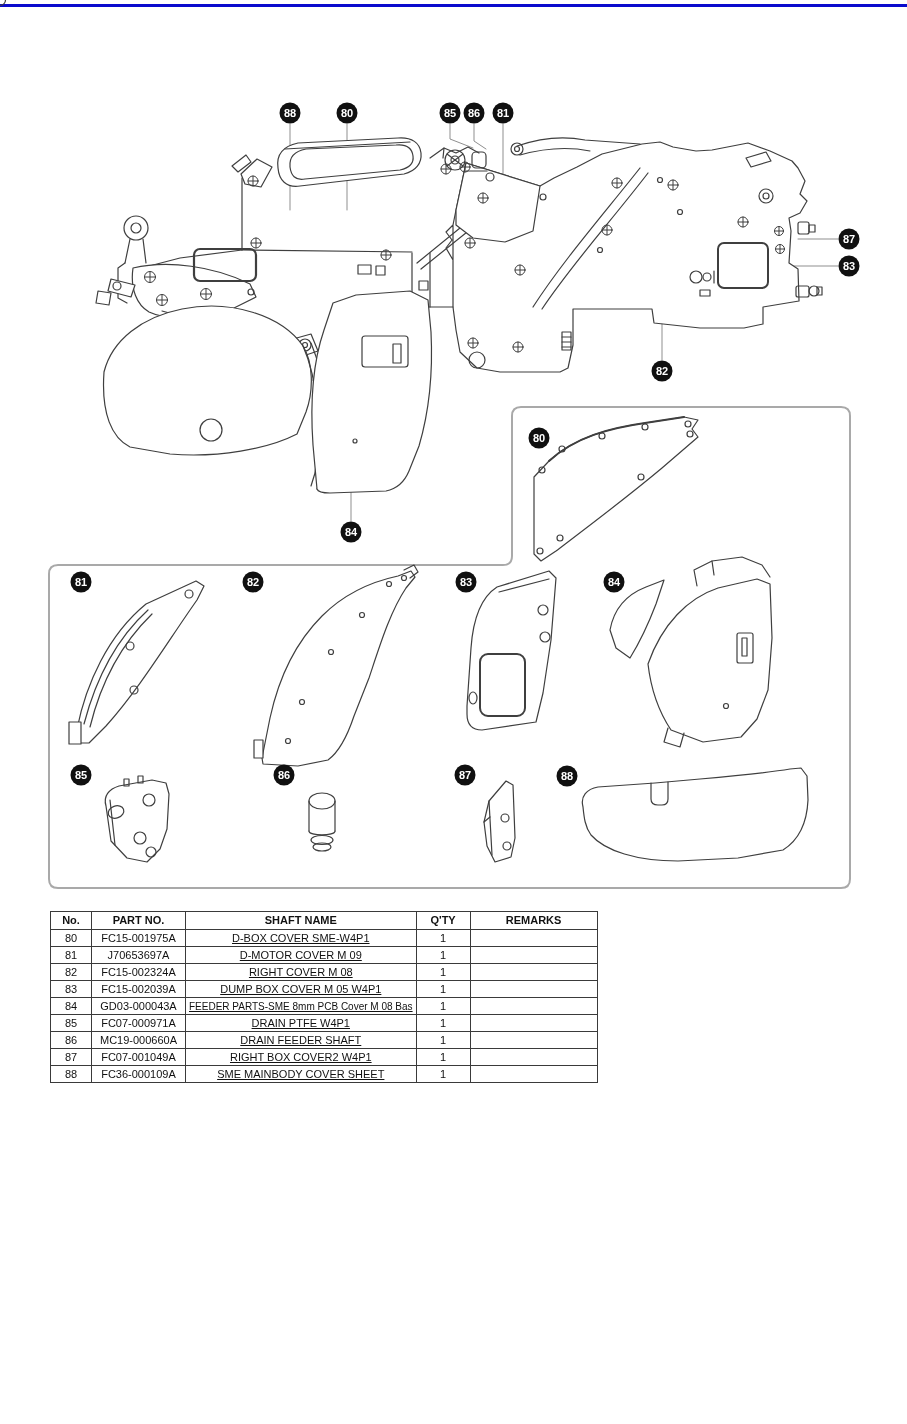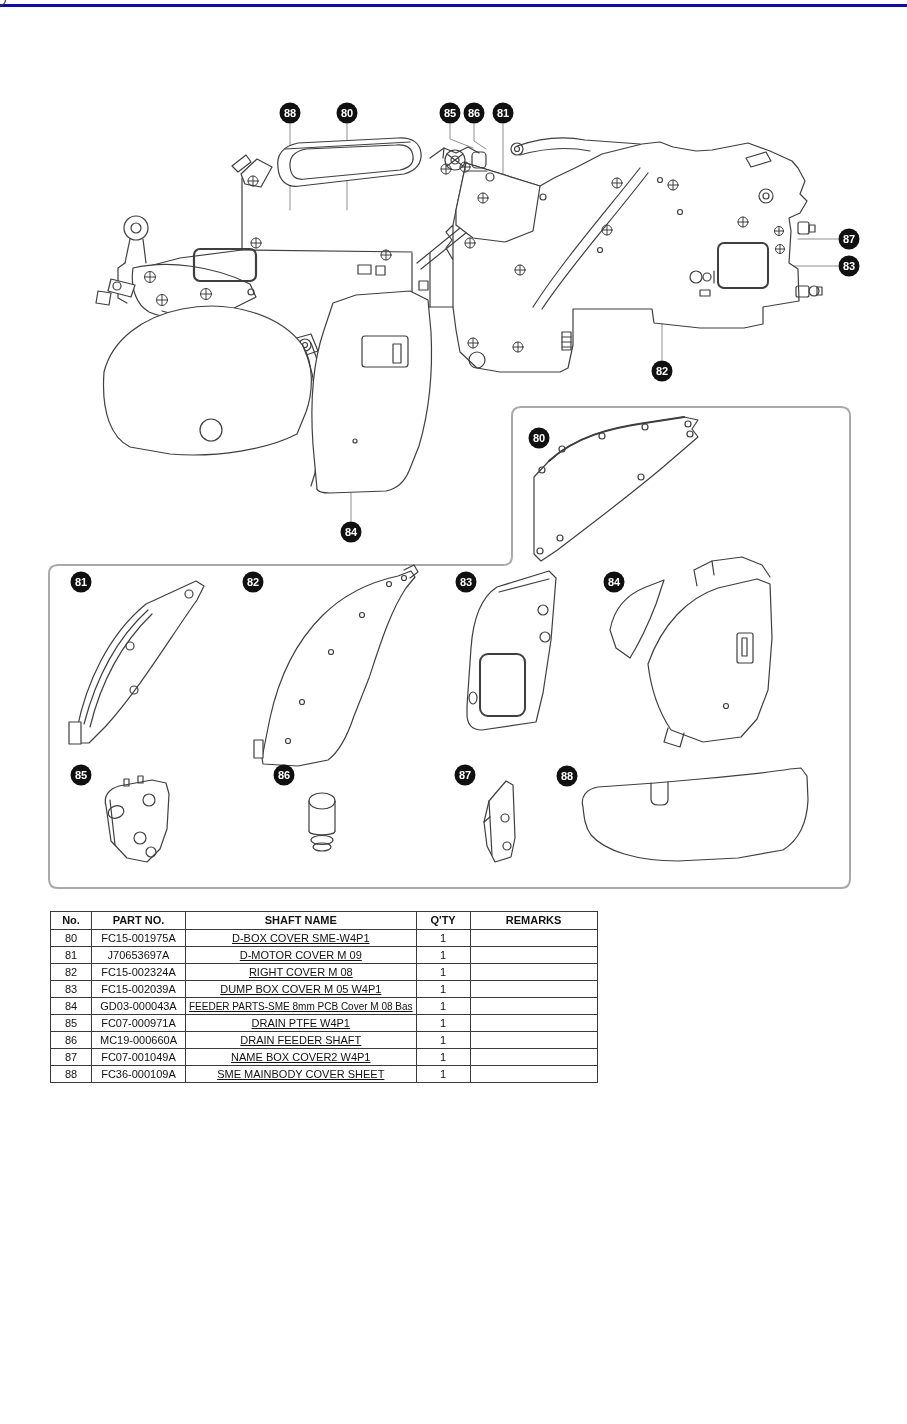--- a/index.html
+++ b/index.html
@@ -424,21 +424,21 @@
         <tr>
           <td class="c-no">86</td>
           <td class="c-pn">MC19-000660A</td>
           <td class="c-name">DRAIN FEEDER SHAFT</td>
           <td class="c-qty">1</td>
           <td class="c-rem"></td>
         </tr>
         <tr>
           <td class="c-no">87</td>
           <td class="c-pn">FC07-001049A</td>
-          <td class="c-name">NAME BOX COVER2 W4P1</td>
+          <td class="c-name">RIGHT BOX COVER2 W4P1</td>
           <td class="c-qty">1</td>
           <td class="c-rem"></td>
         </tr>
         <tr>
           <td class="c-no">88</td>
           <td class="c-pn">FC36-000109A</td>
           <td class="c-name">SME MAINBODY COVER SHEET</td>
           <td class="c-qty">1</td>
           <td class="c-rem"></td>
         </tr>

